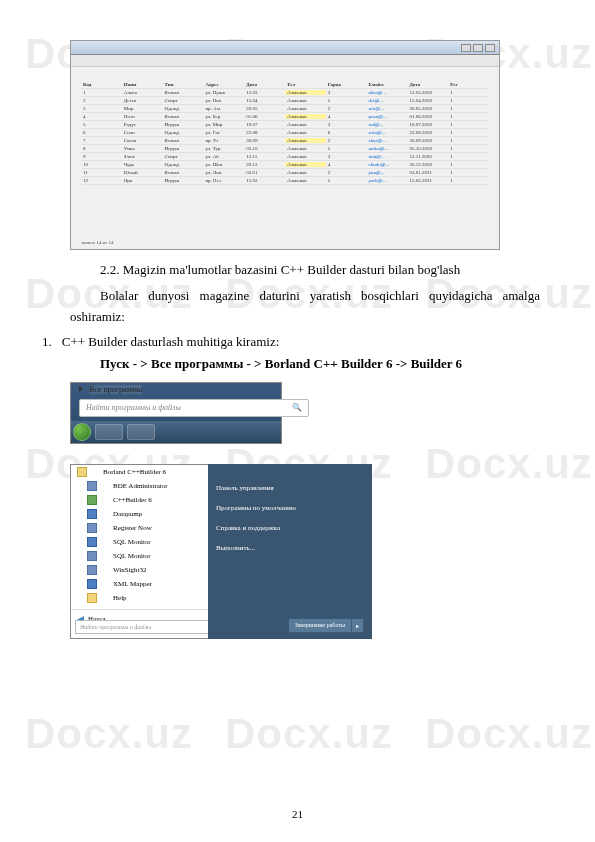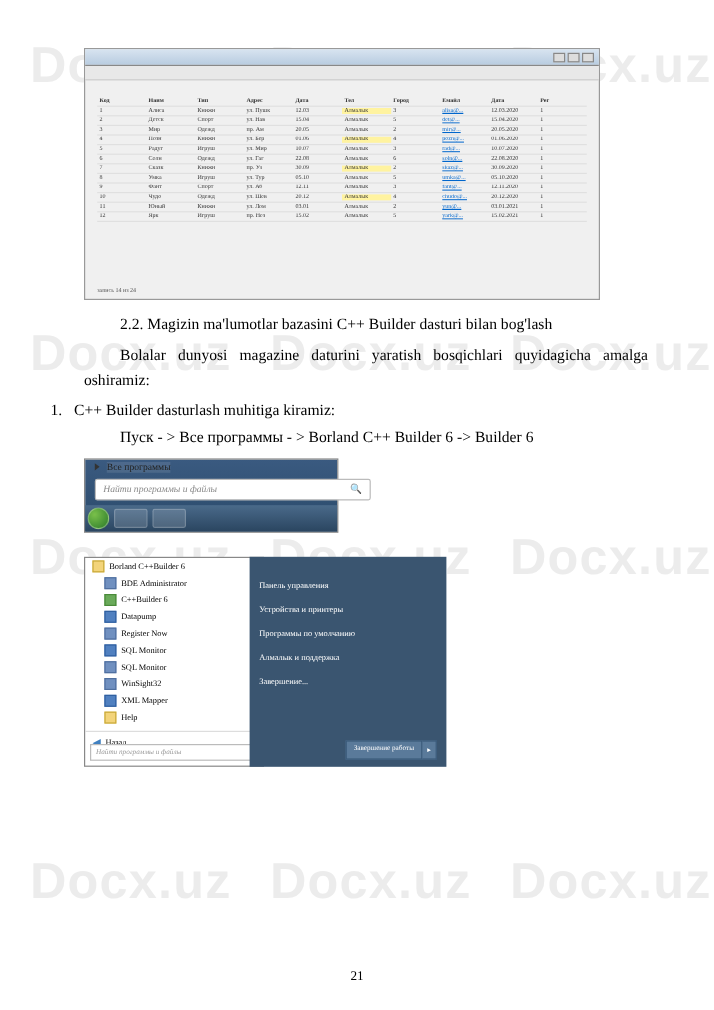--- a/index.html
+++ b/index.html
@@ -92,21 +92,21 @@
       line-height: 1.6;
     }
     .list-item {
       font-size: 13px;
       margin-bottom: 6px;
       display: flex;
     }
     .list-num { margin-right: 10px; margin-left: -28px; }
     .list-text { flex: 1; }
     .steps {
-      font-weight: normal;
+      font-weight: bold;
       font-size: 13px;
       text-indent: 30px;
       margin-bottom: 10px;
     }
     .search-screenshot {
       width: 212px;
       height: 62px;
       background: linear-gradient(#3a5a80, #2a4a6a);
       border: 1px solid #888;
       position: relative;
@@ -193,21 +193,21 @@
       left: 138px; top: 0;
       width: 164px;
       height: 175px;
       background: #3a5570;
     }
     .sm-folder {
       display: flex;
       align-items: center;
       font-size: 7px;
       padding: 2px 6px;
-      gap: 4px;
+      gap: 16px;
     }
     .sm-icon { width: 10px; height: 10px; flex-shrink: 0; }
     .sm-icon.folder { background: #f3d47a; border: 1px solid #c9a93a; }
     .sm-icon.app { background: #7090c0; border: 1px solid #5070a0; }
     .sm-icon.green { background: #6aaa5a; border: 1px solid #4a8a3a; }
     .sm-icon.red { background: #c05050; border: 1px solid #a03030; }
     .sm-icon.blue { background: #5080c0; border: 1px solid #3060a0; }
     .sm-back {
       display: flex;
       align-items: center;
@@ -539,24 +539,23 @@
         <span class="sm-back-arrow">◀</span>
         <span>Назад</span>
       </div>
       <div class="sm-search">
         <span>Найти программы и файлы</span>
       </div>
     </div>
     <div class="sm-right">
       <div class="sm-right-items" id="sm-right-items">
           <div class="sm-right-item">Панель управления</div>
-          <div class="sm-right-item">Устройства и принтеры</div>
           <div class="sm-right-item">Программы по умолчанию</div>
-          <div class="sm-right-item">Алмалык и поддержка</div>
-          <div class="sm-right-item">Завершение...</div>
+          <div class="sm-right-item">Справка и поддержка</div>
+          <div class="sm-right-item">Выполнить...</div>
         </div>
       <div class="sm-shutdown">
         <div class="sm-shutdown-btn">Завершение работы</div>
         <div class="sm-shutdown-arrow">▸</div>
       </div>
     </div>
   </div>
 
 </div>
 

